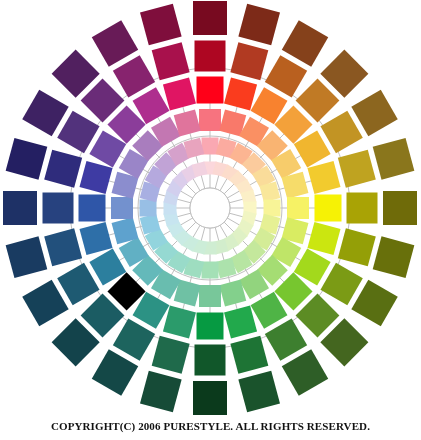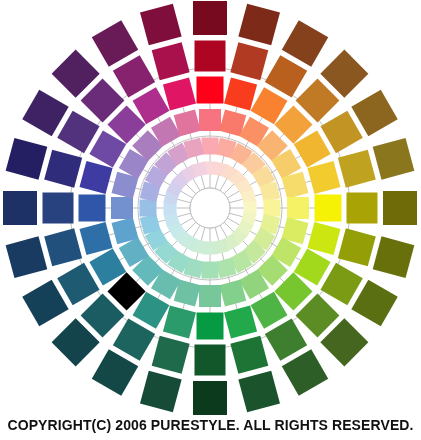--- a/index.html
+++ b/index.html
@@ -29,22 +29,22 @@
     display: block;
   }
   #copyright-bar {
     position: absolute;
     left: 0;
     bottom: 6px;
     width: 421px;
     text-align: center;
   }
   #copyright-text {
-    font-family: Liberation Sans, sans-serif;
-    font-size: 14px;
+    font-family: Liberation Serif, serif;
+    font-size: 11px;
     font-weight: bold;
     color: #111111;
     letter-spacing: 0.1px;
     white-space: nowrap;
   }
 </style>
 </head>
 <body>
 
 <div id="wheel-stage">

